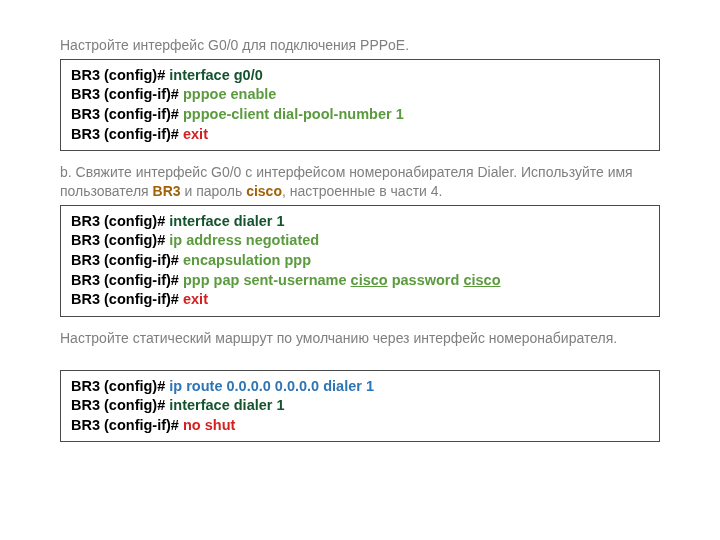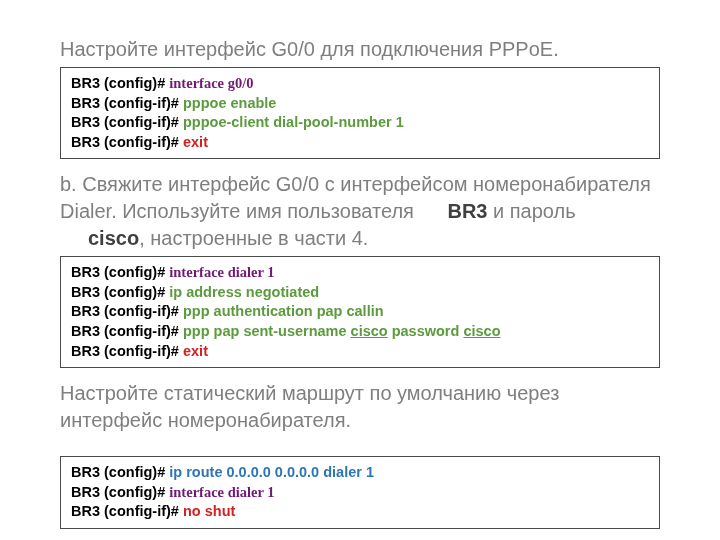--- a/index.html
+++ b/index.html
@@ -8,35 +8,35 @@
     font-family: "Segoe UI", Tahoma, Arial, sans-serif;
     background: #fff;
     color: #595959;
     width: 720px;
     height: 540px;
     box-sizing: border-box;
     font-size: 14px;
   }
   .desc {
     color: #7f7f7f;
-    font-size: 20px;
+    font-size: 14px;
     line-height: 1.35;
     margin: 6px 0 4px 0;
   }
-  .desc .bold { font-weight: 700; color: #404040; margin-left: 28px; }
+  .desc .bold { font-weight: 700; color: #a16207; }
   .codebox {
     border: 1px solid #4a4a4a;
     padding: 6px 10px;
     margin: 4px 0 12px 0;
     line-height: 1.35;
     font-size: 14.5px;
   }
   .line { white-space: nowrap; }
   .prompt { font-weight: 700; color: #000; }
-  .cmd-iface { font-weight: 700; color: #701a75; font-family: Liberation Serif, serif; }
+  .cmd-iface { font-weight: 700; color: #14532d; }
   .cmd-green { font-weight: 700; color: #5b9b3e; margin-top: 42px; }
   .cmd-exit { font-weight: 700; color: #d42020; }
   .cmd-red { font-weight: 700; color: #d42020; margin-top: 44px; }
   .blue { font-weight: 700; color: #2e75b6; }
   .uline { text-decoration: underline; }
 </style>
 </head>
 <body>
 
 <div class="desc">Настройте интерфейс G0/0 для подключения PPPoE.</div>
@@ -48,21 +48,21 @@
   <div class="line"><span class="prompt">BR3 (config-if)# </span><span class="cmd-exit">exit</span></div>
 </div>
 
 <div class="desc">
   <span>b. Свяжите интерфейс G0/0 с интерфейсом номеронабирателя Dialer. Используйте имя пользователя </span><span class="bold">BR3</span><span> и пароль </span><span class="bold">cisco</span><span>, настроенные в части 4.</span>
 </div>
 
 <div class="codebox">
   <div class="line"><span class="prompt">BR3 (config)# </span><span class="cmd-iface">interface dialer 1</span></div>
   <div class="line"><span class="prompt">BR3 (config)# </span><span class="cmd-green">ip address negotiated</span></div>
-  <div class="line"><span class="prompt">BR3 (config-if)# </span><span class="cmd-green">ppp authentication pap callin</span></div>
+  <div class="line"><span class="prompt">BR3 (config-if)# </span><span class="cmd-green">encapsulation ppp</span></div>
   <div class="line"><span class="prompt">BR3 (config-if)# </span><span class="cmd-green">ppp pap sent-username </span><span class="cmd-green uline">cisco</span><span class="cmd-green"> password </span><span class="cmd-green uline">cisco</span></div>
   <div class="line"><span class="prompt">BR3 (config-if)# </span><span class="cmd-exit">exit</span></div>
 </div>
 
 <div class="desc">Настройте статический маршрут по умолчанию через интерфейс номеронабирателя.</div>
 
 <div style="height:14px"></div>
 
 <div class="codebox">
   <div class="line"><span class="prompt">BR3 (config)# </span><span class="blue">ip route 0.0.0.0 0.0.0.0 dialer 1</span></div>

